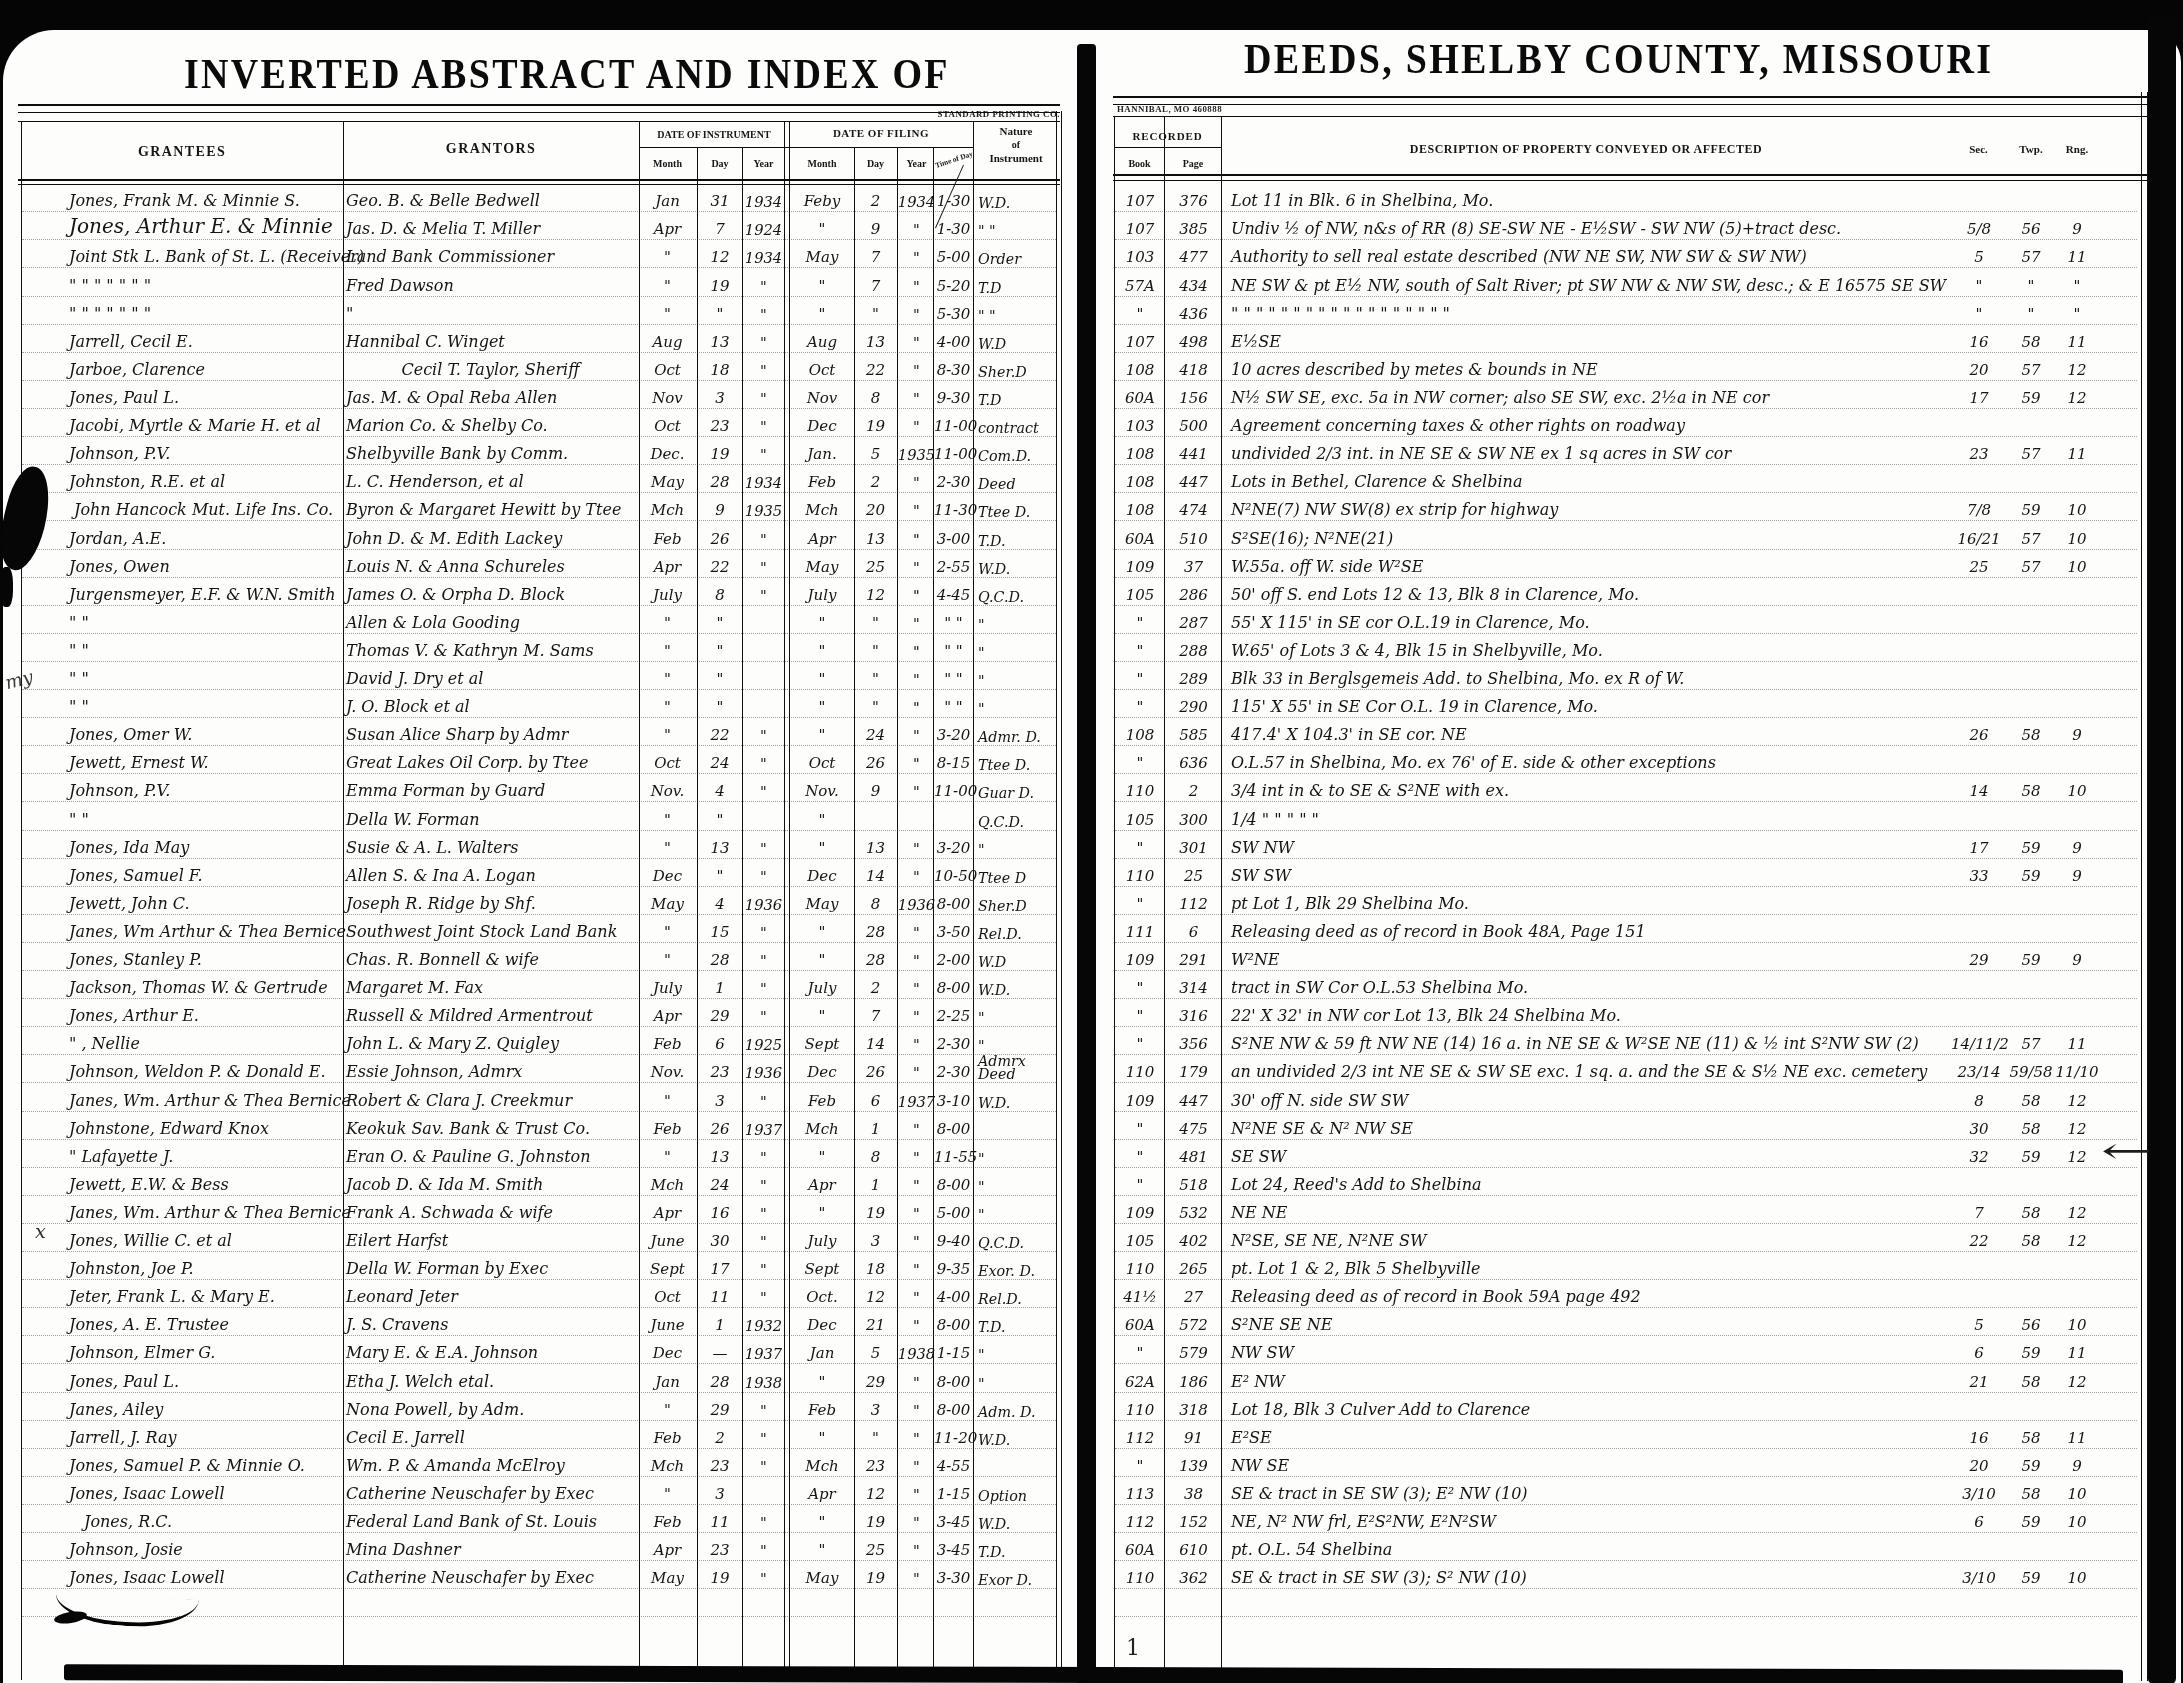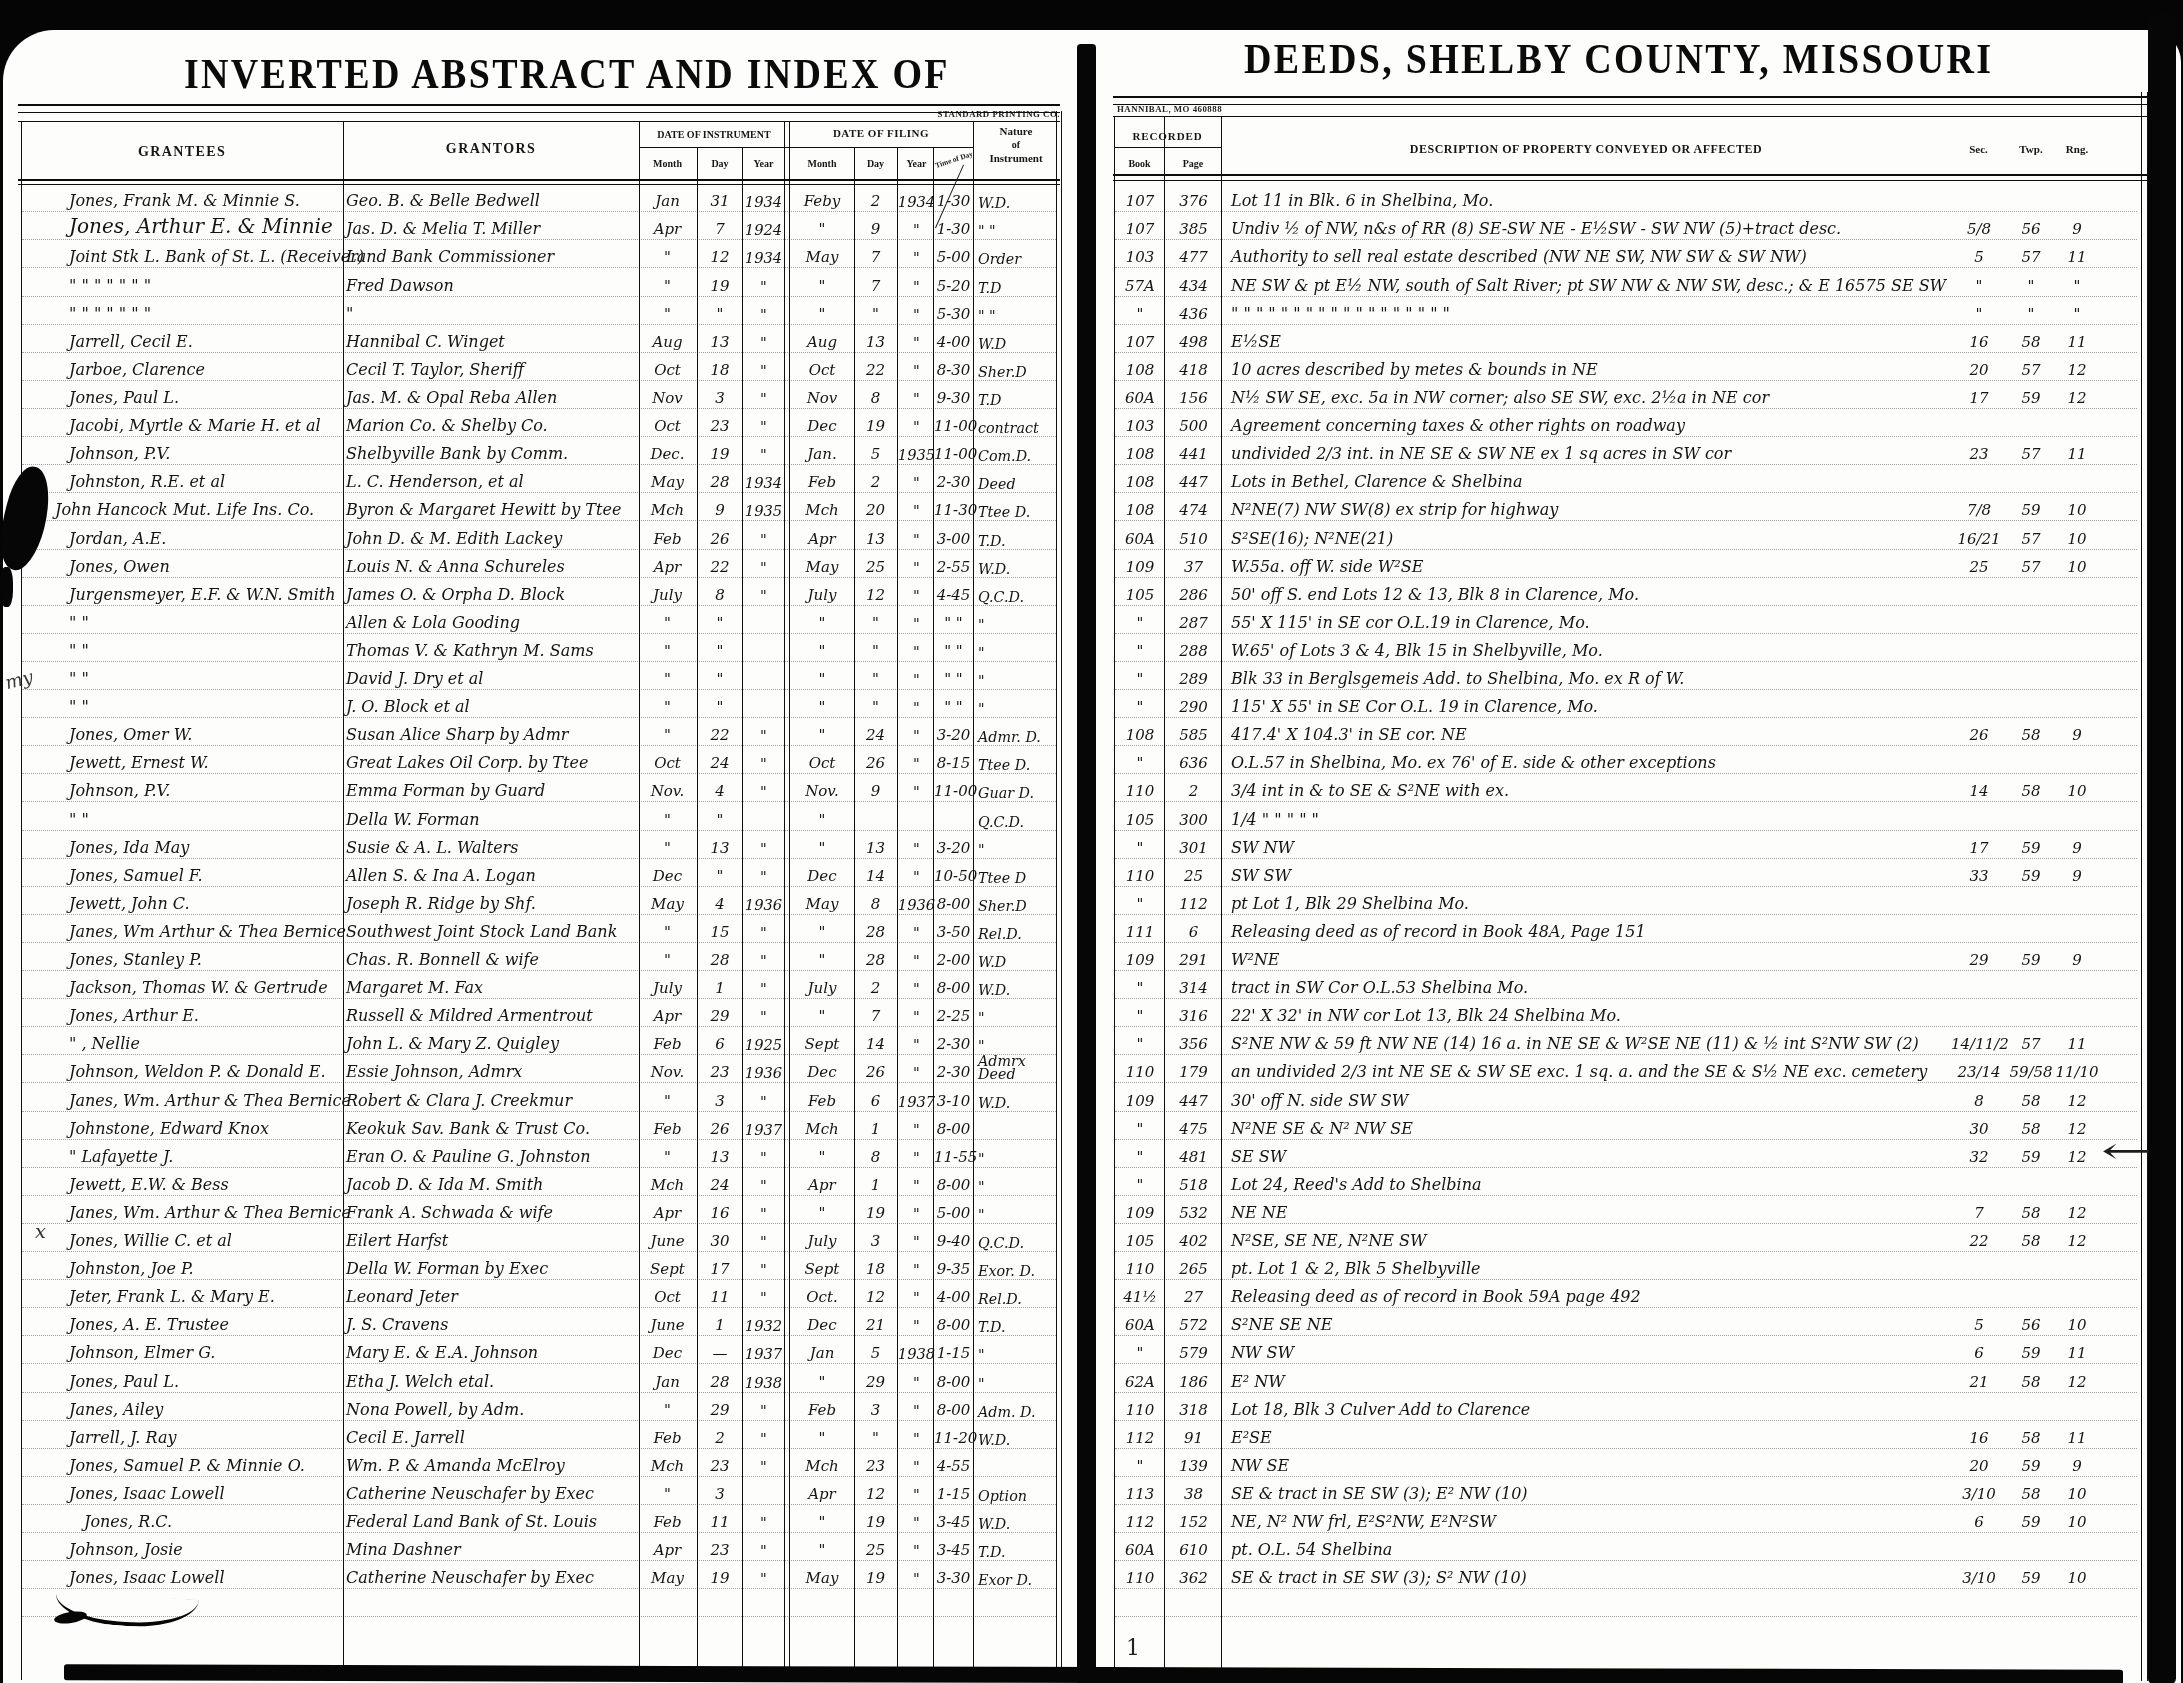--- a/index.html
+++ b/index.html
@@ -171,21 +171,21 @@
         <div class="cell hw" style="left: 1166px; width: 55px; text-align: center; font-size: 15px;">498</div>
         <div class="cell hw" style="left: 1231px; width: 717px; text-align: left; font-size: 16px;">E½SE</div>
         <div class="cell hw" style="left: 1951px; width: 56px; text-align: center; font-size: 15px;">16</div>
         <div class="cell hw" style="left: 2008px; width: 46px; text-align: center; font-size: 15px;">58</div>
         <div class="cell hw" style="left: 2054px; width: 46px; text-align: center; font-size: 15px;">11</div>
       </div>
       <div class="abs" style="left: 0px; top: 353px; width: 2183px; height: 28px;">
         <div class="abs row-sep" style="left: 22px; bottom: 0px; width: 1034px; height: 0.5px;"></div>
         <div class="abs row-sep" style="left: 1115px; bottom: 0px; width: 1022px; height: 0.5px;"></div>
         <div class="cell hw" style="left: 69px; width: 272px; text-align: left; font-size: 16px;">Jarboe, Clarence</div>
-        <div class="cell hw" style="left: 346px; width: 289px; text-align: left; font-size: 16px;">Cecil T. Taylor, Sheriff</div>
+        <div class="cell hw" style="left: 346px; width: 289px; text-align: center; font-size: 16px;">Cecil T. Taylor, Sheriff</div>
         <div class="cell hw" style="left: 639px; width: 57px; text-align: center; font-size: 15px;">Oct</div>
         <div class="cell hw" style="left: 698px; width: 44px; text-align: center; font-size: 15px;">18</div>
         <div class="cell hw" style="left: 743px; width: 41px; text-align: center; font-size: 14.7px;">"</div>
         <div class="cell hw" style="left: 790px; width: 64px; text-align: center; font-size: 15px;">Oct</div>
         <div class="cell hw" style="left: 855px; width: 41px; text-align: center; font-size: 15px;">22</div>
         <div class="cell hw" style="left: 897px; width: 39px; text-align: center; font-size: 14.7px;">"</div>
         <div class="cell hw" style="left: 934px; width: 39px; text-align: center; font-size: 15px;">8-30</div>
         <div class="cell hw" style="left: 978px; width: 81px; text-align: left; font-size: 14.3px; white-space: normal; line-height: 0.92;">Sher.D</div>
         <div class="cell hw" style="left: 1116px; width: 48px; text-align: center; font-size: 15px;">108</div>
         <div class="cell hw" style="left: 1166px; width: 55px; text-align: center; font-size: 15px;">418</div>
@@ -264,21 +264,21 @@
         <div class="cell hw" style="left: 897px; width: 39px; text-align: center; font-size: 14.7px;">"</div>
         <div class="cell hw" style="left: 934px; width: 39px; text-align: center; font-size: 15px;">2-30</div>
         <div class="cell hw" style="left: 978px; width: 81px; text-align: left; font-size: 14.3px; white-space: normal; line-height: 0.92;">Deed</div>
         <div class="cell hw" style="left: 1116px; width: 48px; text-align: center; font-size: 15px;">108</div>
         <div class="cell hw" style="left: 1166px; width: 55px; text-align: center; font-size: 15px;">447</div>
         <div class="cell hw" style="left: 1231px; width: 717px; text-align: left; font-size: 16px;">Lots in Bethel, Clarence &amp; Shelbina</div>
       </div>
       <div class="abs" style="left: 0px; top: 493px; width: 2183px; height: 28px;">
         <div class="abs row-sep" style="left: 22px; bottom: 0px; width: 1034px; height: 0.5px;"></div>
         <div class="abs row-sep" style="left: 1115px; bottom: 0px; width: 1022px; height: 0.5px;"></div>
-        <div class="cell hw" style="left: 55px; width: 272px; text-align: left; font-size: 16px;">John Hancock Mut. Life Ins. Co.</div>
+        <div class="cell hw" style="left: 74px; width: 272px; text-align: left; font-size: 16px;">John Hancock Mut. Life Ins. Co.</div>
         <div class="cell hw" style="left: 346px; width: 289px; text-align: left; font-size: 16px;">Byron &amp; Margaret Hewitt by Ttee</div>
         <div class="cell hw" style="left: 639px; width: 57px; text-align: center; font-size: 15px;">Mch</div>
         <div class="cell hw" style="left: 698px; width: 44px; text-align: center; font-size: 15px;">9</div>
         <div class="cell hw" style="left: 743px; width: 41px; text-align: center; font-size: 14.7px;">1935</div>
         <div class="cell hw" style="left: 790px; width: 64px; text-align: center; font-size: 15px;">Mch</div>
         <div class="cell hw" style="left: 855px; width: 41px; text-align: center; font-size: 15px;">20</div>
         <div class="cell hw" style="left: 897px; width: 39px; text-align: center; font-size: 14.7px;">"</div>
         <div class="cell hw" style="left: 934px; width: 39px; text-align: center; font-size: 15px;">11-30</div>
         <div class="cell hw" style="left: 978px; width: 81px; text-align: left; font-size: 14.3px; white-space: normal; line-height: 0.92;">Ttee D.</div>
         <div class="cell hw" style="left: 1116px; width: 48px; text-align: center; font-size: 15px;">108</div>

